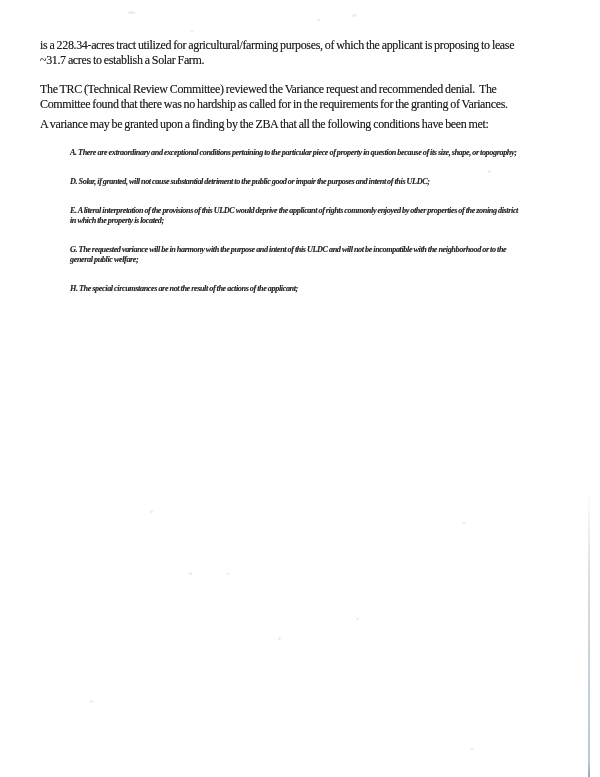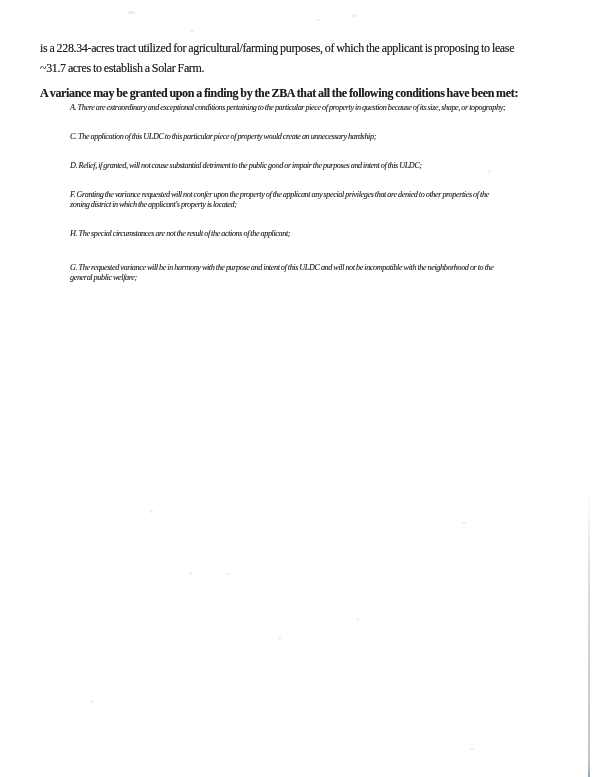--- a/index.html
+++ b/index.html
@@ -15,34 +15,35 @@
     overflow: hidden;
   }
   .body-text {
     position: absolute;
     top: 38px; left: 40px;
     width: 524px;
   }
   .para {
     margin: 0;
     font-size: 12px;
-    line-height: 20px;
+    line-height: 15px;
     letter-spacing: -0.35px;
     word-spacing: -0.5px;
     color: #1f1f1f;
     white-space: pre;
     text-shadow: 0 0 0.4px rgba(40,40,40,0.55);
   }
   .para.p2 { margin-top: 14px; }
-  .para.p3 { margin-top: 5px; font-weight: bold; }
+  .para.p3 { margin-top: 5px; }
   .conditions {
     list-style: none;
-    margin: 0 0 0 30px;
+    margin: 16px 0 0 30px;
     padding: 0;
     width: 492px;
+    font-weight: bold;
   }
   .condition {
     margin: 0 0 19px 0;
     font-style: italic;
     font-size: 8.2px;
     line-height: 10px;
     letter-spacing: -0.4px;
     word-spacing: -0.3px;
     color: #2c2c2c;
     text-shadow: 0 0 0.35px rgba(50,50,50,0.5);
@@ -65,31 +66,32 @@
   }
 </style>
 </head>
 <body>
 
 <div class="page">
 
   <div class="body-text">
     <p class="para p1">is a 228.34-acres tract utilized for agricultural/farming purposes, of which the applicant is proposing to lease
 ~31.7 acres to establish a Solar Farm.</p>
+    <p class="para p2">The TRC (Technical Review Committee) reviewed the Variance request and recommended denial.  The
+Committee found that there was no hardship as called for in the requirements for the granting of Variances.</p>
     <p class="para p3">A variance may be granted upon a finding by the ZBA that all the following conditions have been met:</p>
 
     <ol class="conditions">
       <li class="condition"><span class="cl">A.</span> <span class="ct">There are extraordinary and exceptional conditions pertaining to the particular piece of property in question because of its size, shape, or topography;</span></li>
-      <li class="condition"><span class="cl">C.</span> <span class="ct">The application of this ULDC to this particular piece of property would create an unnecessary hardship;</span></li>
-      <li class="condition"><span class="cl">D.</span> <span class="ct">Relief, if granted, will not cause substantial detriment to the public good or impair the purposes and intent of this ULDC;</span></li>
-      <li class="condition"><span class="cl">F.</span> <span class="ct">Granting the variance requested will not confer upon the property of the applicant any special privileges that are denied to other properties of the
-zoning district in which the applicant's property is located;</span></li>
-      <li class="condition mb-lg"><span class="cl">H.</span> <span class="ct">The special circumstances are not the result of the actions of the applicant;</span></li>
+      <li class="condition"><span class="cl">D.</span> <span class="ct">Solar, if granted, will not cause substantial detriment to the public good or impair the purposes and intent of this ULDC;</span></li>
+      <li class="condition"><span class="cl">E.</span> <span class="ct">A literal interpretation of the provisions of this ULDC would deprive the applicant of rights commonly enjoyed by other properties of the zoning district
+in which the property is located;</span></li>
       <li class="condition"><span class="cl">G.</span> <span class="ct">The requested variance will be in harmony with the purpose and intent of this ULDC and will not be incompatible with the neighborhood or to the
 general public welfare;</span></li>
+      <li class="condition mb-lg"><span class="cl">H.</span> <span class="ct">The special circumstances are not the result of the actions of the applicant;</span></li>
     </ol>
   </div>
 
   <div class="scan-edge"></div>
   <div class="speck" style="left:128px; top:11px; width:7px; height:3px;"></div>
   <div class="speck" style="left:317px; top:19px; width:3px; height:2px;"></div>
   <div class="speck" style="left:352px; top:14px; width:5px; height:3px;"></div>
   <div class="speck" style="left:190px; top:30px; width:4px; height:2px;"></div>
   <div class="speck" style="left:488px; top:170px; width:3px; height:3px;"></div>
   <div class="speck" style="left:150px; top:510px; width:3px; height:3px;"></div>

